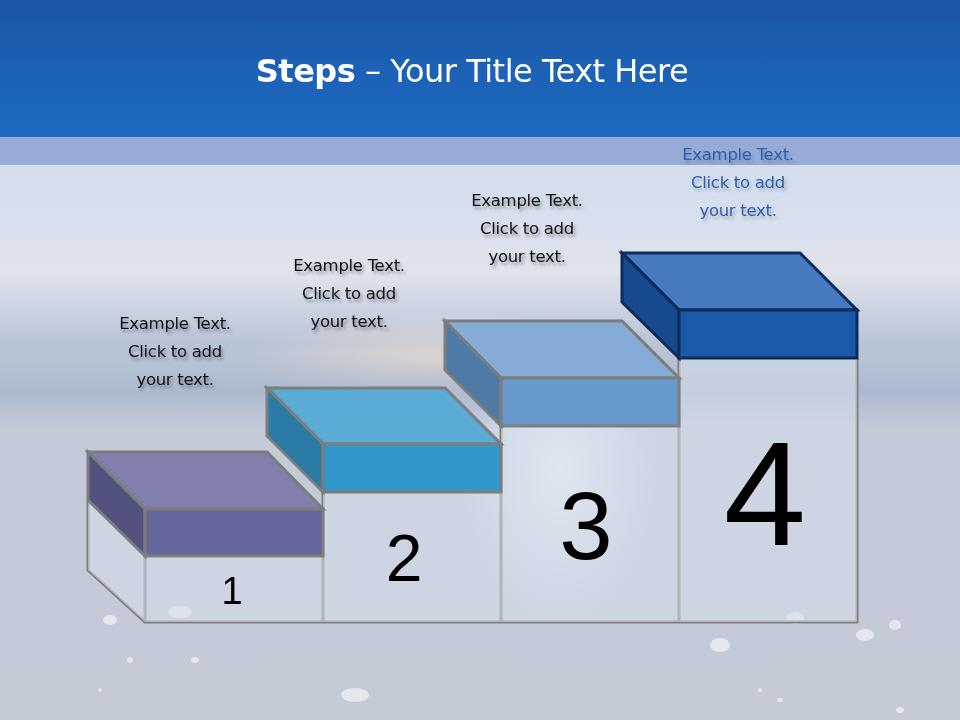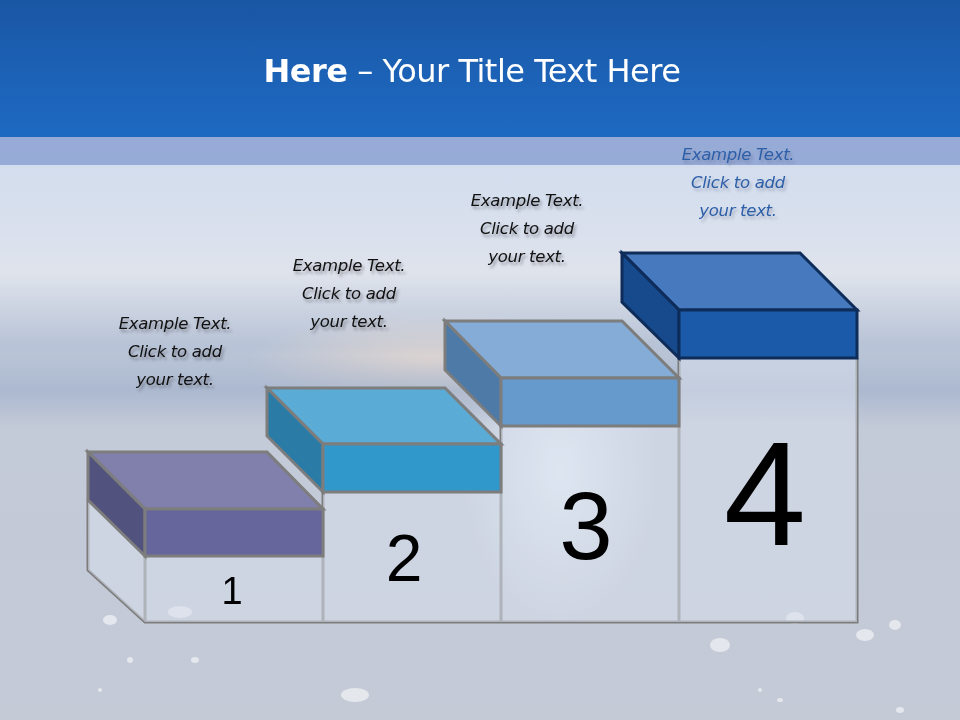--- a/index.html
+++ b/index.html
@@ -14,21 +14,21 @@
   }
   .bg-haze { position: absolute; left: 0; top: 355px; width: 960px; height: 70px;
     background: linear-gradient(180deg, rgba(160,175,200,0) 0%, rgba(150,168,198,0.45) 50%, rgba(160,175,200,0) 100%); }
   .bubbles { position: absolute; inset: 0; pointer-events: none; }
   .header { position: absolute; left: 0; top: 0; width: 960px; height: 137px;
     background: linear-gradient(180deg, #1a56a3 0%, #1c63b8 60%, #1e69c2 100%); }
   .band { position: absolute; left: 0; top: 137px; width: 960px; height: 28px; background: #93a8d6; opacity: 0.95; }
   .title { position: absolute; left: 0; top: 52px; width: 944px; text-align: center;
     color: #ffffff; font-size: 32px; font-family: "DejaVu Sans", sans-serif; letter-spacing: -0.5px; }
   .title .strong { font-weight: bold; }
-  .label { position: absolute; width: 170px; text-align: center; font-style: italic;
+  .label { position: absolute; width: 170px; text-align: center; 
     font-family: "DejaVu Sans", sans-serif; font-size: 16.5px; line-height: 28px; color: #111;
     text-shadow: 2px 3px 3px rgba(60,60,70,0.45); letter-spacing: -0.3px; }
   .label.blue { color: #2d5fa8; text-shadow: 2px 3px 3px rgba(60,70,100,0.3); }
   .label div { white-space: nowrap; }
   svg.steps { position: absolute; left: 0; top: 0; }
   .num { position: absolute; text-align: center; font-family: "Liberation Sans", sans-serif; color: #000; line-height: 1; }
 </style>
 </head>
 <body>
 
@@ -51,21 +51,21 @@
       <ellipse cx="760" cy="690" rx="2" ry="2"></ellipse>
       <ellipse cx="780" cy="700" rx="3" ry="2"></ellipse>
       <ellipse cx="900" cy="710" rx="4" ry="3"></ellipse>
     </g>
   </svg>
 
   <div class="header"></div>
   <div class="band"></div>
 
   <div class="title">
-    <span class="strong">Here</span><span> – Your Title Text Here</span>
+    <span class="strong">Steps</span><span> – Your Title Text Here</span>
   </div>
 
   <svg class="steps" width="960" height="720">
     <g stroke="#7d7d7d" stroke-width="3" fill="none" stroke-linejoin="miter">
 
       <polyline points="88,500 88,570 145,622 857,622 857,358"></polyline>
 
       <line x1="145" y1="556" x2="145" y2="622"></line>
       <line x1="323" y1="492" x2="323" y2="622"></line>
       <line x1="501" y1="426" x2="501" y2="622"></line>

